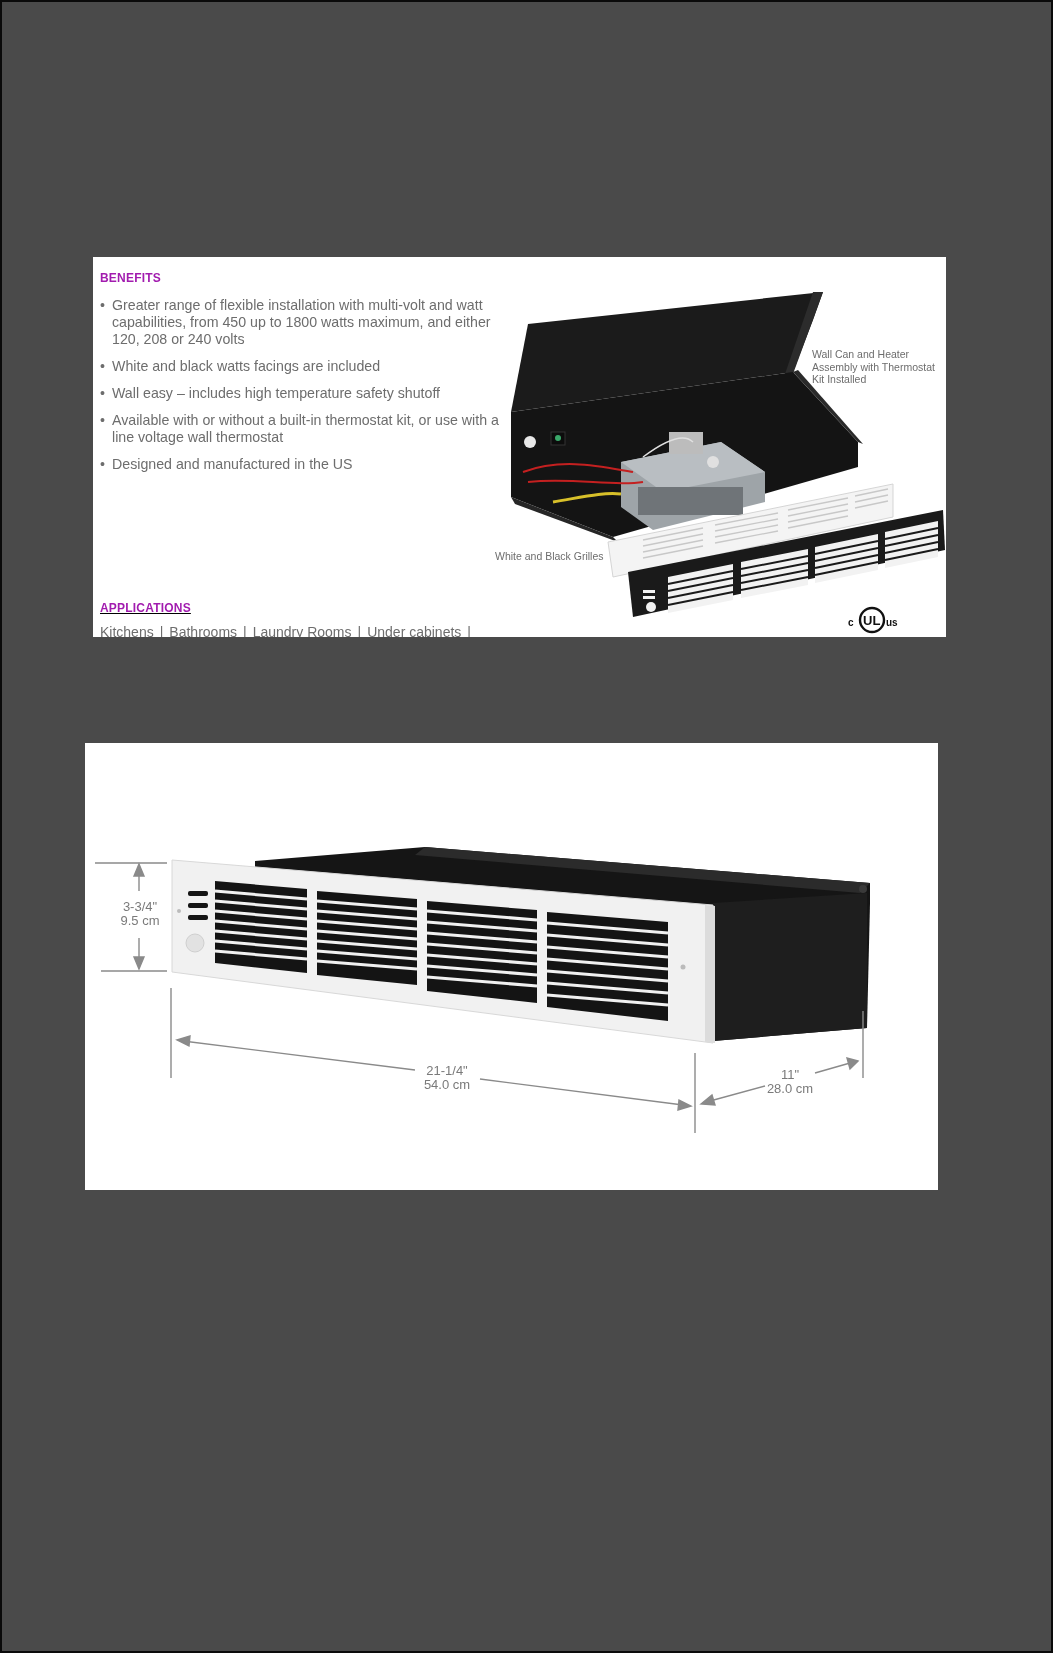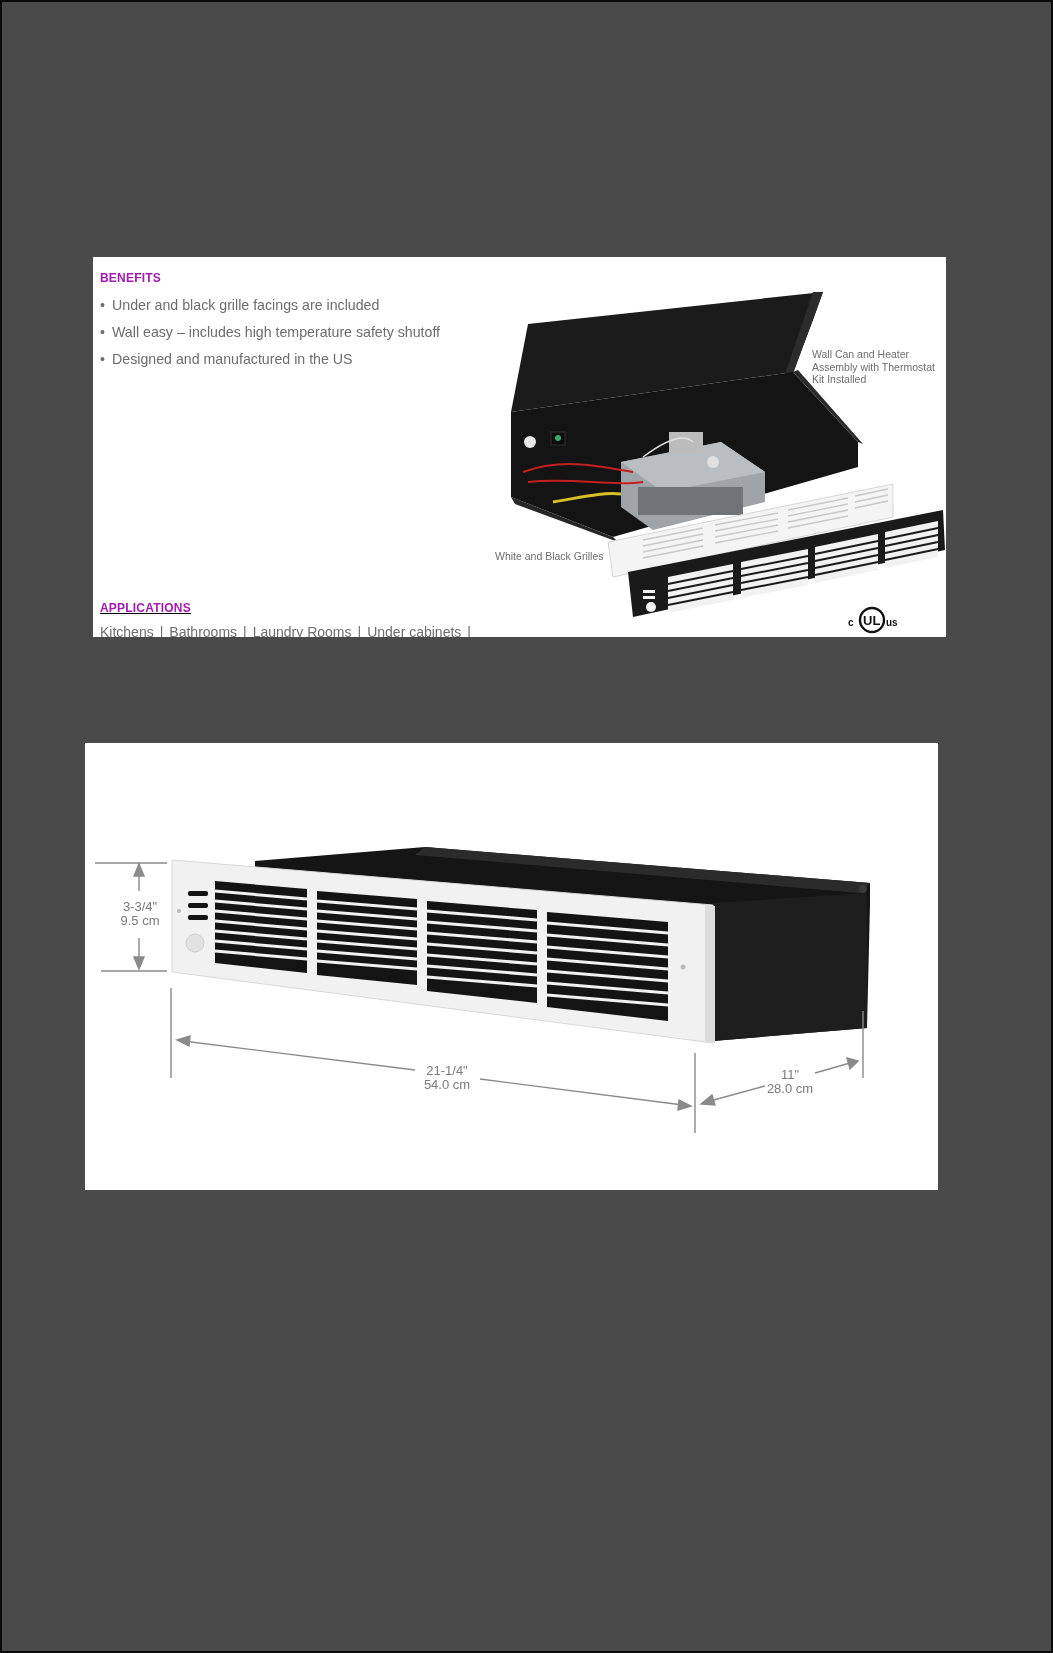--- a/index.html
+++ b/index.html
@@ -59,22 +59,24 @@
 </head>
 <body>
 
 <div class="frame"></div>
 
 <div class="panel-top">
 
   <div class="benefits-col">
     <div class="section-heading">BENEFITS</div>
     <ul class="benefit-list">
-      <li>Under and black grille facings are included</li>
+      <li>Greater range of flexible installation with multi-volt and watt capabilities, from 450 up to 1800 watts maximum, and either 120, 208 or 240 volts</li>
+      <li>White and black watts facings are included</li>
       <li>Wall easy – includes high temperature safety shutoff</li>
+      <li>Available with or without a built-in thermostat kit, or use with a line voltage wall thermostat</li>
       <li>Designed and manufactured in the US</li>
     </ul>
   </div>
 
   <div class="applications">
     <div class="section-heading">APPLICATIONS</div>
     <div class="app-list">
       <span>Kitchens</span><span class="sep">|</span><span>Bathrooms</span><span class="sep">|</span><span>Laundry Rooms</span><span class="sep">|</span><span>Under cabinets</span><span class="sep">|</span>
     </div>
   </div>

